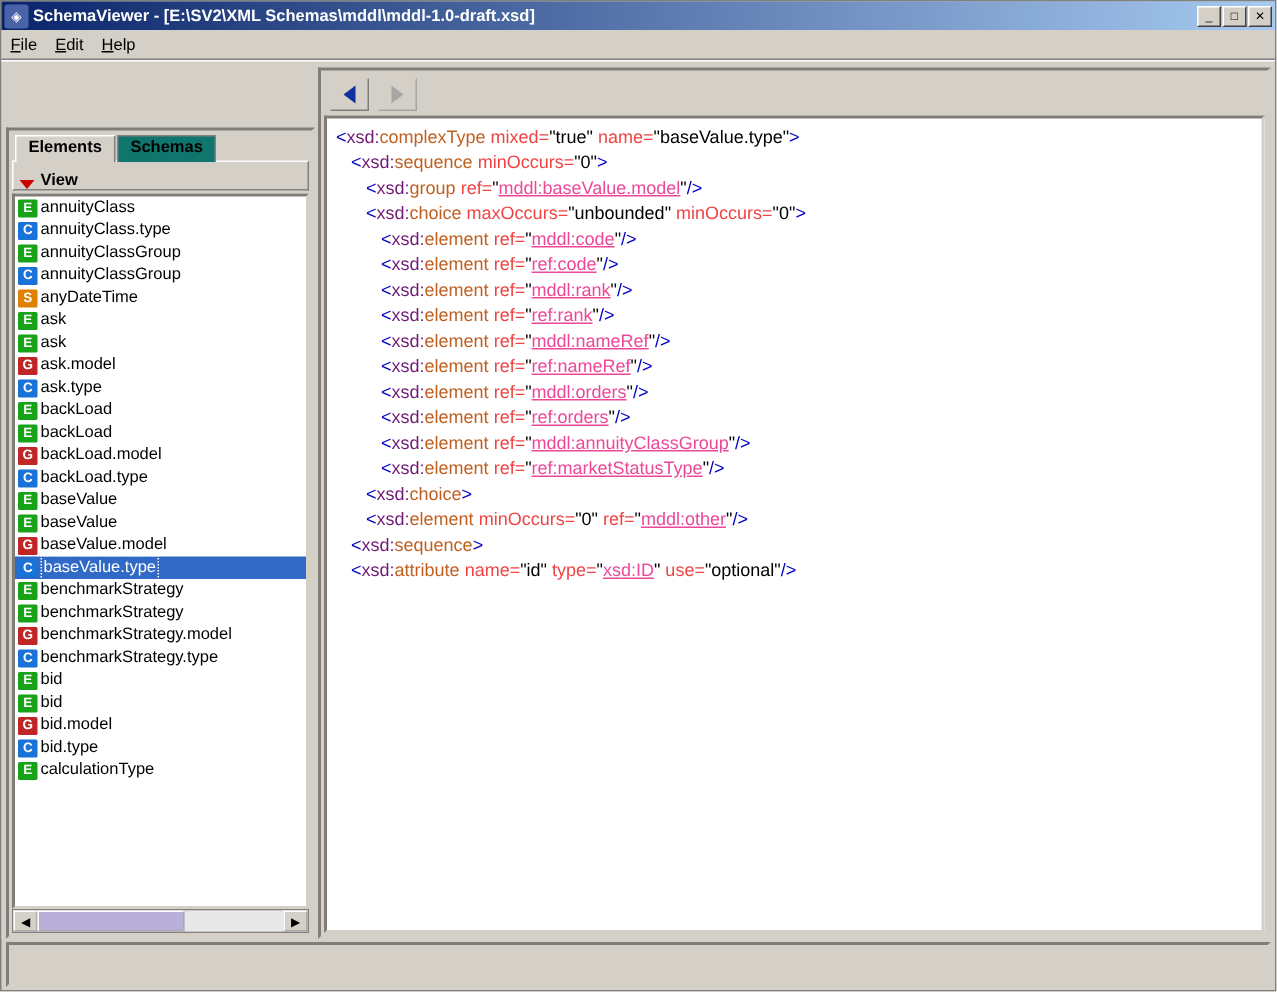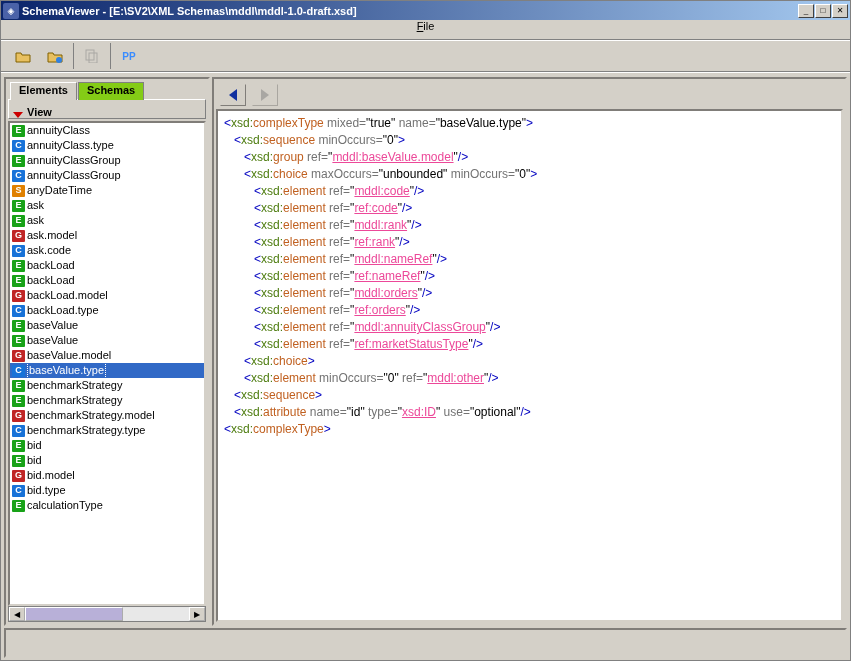--- a/index.html
+++ b/index.html
@@ -6,36 +6,36 @@
   body { font-family: Arial, sans-serif; font-size: 11px; background: #d4d0c8; width: 851px; height: 661px; overflow: hidden; }
   
   .window { width: 851px; height: 661px; border: 1px solid #808080; display: flex; flex-direction: column; }
   
   .titlebar { height: 19px; background: linear-gradient(to right, #0a246a, #a6caf0); display: flex; align-items: center; padding: 0 2px; color: #fff; }
   .titlebar-icon { width: 16px; height: 16px; background: #4a62a8; border-radius: 2px; margin-right: 3px; display:flex; align-items:center; justify-content:center; font-size:9px; }
   .titlebar-text { flex: 1; font-weight: bold; font-size: 11px; }
   .titlebar-buttons { display: flex; gap: 1px; }
   .titlebar-btn { width: 16px; height: 14px; background: #d4d0c8; border: 1px solid #fff; border-right-color: #404040; border-bottom-color: #404040; font-size: 8px; display: flex; align-items: center; justify-content: center; color: #000; cursor: pointer; font-family: "Segoe UI Symbol", Arial; line-height: 1; }
   
-  .menubar { height: 20px; background: #d4d0c8; display: flex; align-items: center; padding: 0 6px; gap: 12px; border-bottom: 1px solid #808080; flex-direction: column; }
+  .menubar { height: 20px; background: #d4d0c8; display: flex; align-items: center; padding: 0 6px; gap: 12px; border-bottom: 1px solid #808080; }
   .menu-item { cursor: pointer; }
   .menu-item u { text-decoration: underline; }
   
   .toolbar { height: 32px; background: #d4d0c8; border-top: 1px solid #fff; border-bottom: 1px solid #808080; display: flex; align-items: center; padding: 2px 4px; gap: 0; }
   .tool-group { display: flex; border-right: 1px solid #808080; padding: 0 4px; height: 26px; align-items: center; gap: 4px; }
   .tool-group:last-child { border-right: none; }
   .tool-btn { width: 28px; height: 24px; border: 1px solid transparent; display: flex; align-items: center; justify-content: center; cursor: pointer; font-size: 14px; }
   .tool-btn.disabled { opacity: 0.5; cursor: default; }
   .tool-label { color: #3a8cff; font-weight: bold; font-size: 10px; }
   
   .main-area { flex: 1; display: flex; padding: 4px 3px 0 3px; gap: 2px; background: #d4d0c8; border-top: 1px solid #fff; overflow: hidden; }
   
-  .sidebar { width: 206px; background: #d4d0c8; border: 2px inset #d4d0c8; display: flex; flex-direction: column; padding: 2px; }
+  .sidebar { width: 206px; background: #d4d0c8; border: 2px inset #d4d0c8; display: flex; flex-direction: column; padding: 2px; margin-top: 40px; }
   .tabs { display: flex; height: 18px; padding-left: 2px; }
-  .tab { height: 18px; padding: 1px 8px; border: 1px solid #808080; border-bottom: none; background: #84cc16; cursor: pointer; margin-right: 1px; font-weight: bold; position: relative; top: 1px; }
+  .tab { height: 18px; padding: 1px 8px; border: 1px solid #808080; border-bottom: none; background: #0f766e; cursor: pointer; margin-right: 1px; font-weight: bold; position: relative; top: 1px; }
   .tab.active { background: #d4d0c8; border-top: 1px solid #fff; border-left: 1px solid #fff; z-index: 2; }
   
   .sub-toolbar { height: 20px; background: #d4d0c8; border: 1px solid #808080; border-top-color: #fff; border-left-color: #fff; display: flex; align-items: flex-end; padding: 0 4px; gap: 4px; margin-top: 0; }
   .tri-down { width: 0; height: 0; border-left: 5px solid transparent; border-right: 5px solid transparent; border-top: 6px solid #c00; display: inline-block; }
   
   .tree-list { flex: 1; background: #fff; border: 2px inset #d4d0c8; overflow-y: auto; overflow-x: auto; margin-top: 2px; font-size: 11px; }
   .tree-list-inner { min-width: 100%; }
   .tree-item { display: flex; align-items: center; padding: 0 2px; height: 15px; line-height: 15px; cursor: pointer; white-space: nowrap; }
   .tree-item.selected { background: #3169c6; color: #fff; }
   .ti-icon { width: 13px; height: 12px; margin-right: 2px; display: inline-flex; align-items: center; justify-content: center; font-size: 9px; font-weight: bold; color: #fff; border-radius: 1px; flex-shrink: 0; }
@@ -54,23 +54,23 @@
   .content { flex: 1; background: #d4d0c8; border: 2px inset #d4d0c8; display: flex; flex-direction: column; padding: 2px; }
   .nav-bar { height: 28px; display: flex; align-items: center; padding: 4px; gap: 6px; }
   .nav-btn { width: 26px; height: 22px; border: 1px outset #d4d0c8; background: #d4d0c8; display: flex; align-items: center; justify-content: center; cursor: pointer; }
   .nav-btn.disabled { opacity: 0.5; cursor: default; }
   .tri-left { width:0; height:0; border-top:6px solid transparent; border-bottom:6px solid transparent; border-right:8px solid #1030a0; }
   .tri-right { width:0; height:0; border-top:6px solid transparent; border-bottom:6px solid transparent; border-left:8px solid #808080; }
   
   .code-view { flex: 1; background: #fff; border: 2px inset #d4d0c8; padding: 4px 6px; font-family: Arial, sans-serif; font-size: 12px; line-height: 17px; overflow: auto; }
   .code-view .line { white-space: pre; }
   .brkt { color: #0000c0; }
-  .ns { color: #4d7c0f; }
+  .ns { color: #701a75; }
   .tagname { color: #c06020; }
-  .attr { color: #737373; }
+  .attr { color: #ef4444; }
   .val { color: #000; }
   .reflink { color: #ec4899; text-decoration: underline; cursor: pointer; }
   
   .status-bar { height: 30px; border-top: 2px groove #d4d0c8; margin: 2px 3px 2px 3px; border: 2px inset #d4d0c8; background: #d4d0c8; }
   
   ::-webkit-scrollbar { width: 16px; height: 16px; }
   ::-webkit-scrollbar-track { background: #e8e8e8; }
   ::-webkit-scrollbar-thumb { background: #d4d0c8; border: 1px outset #fff; }
   ::-webkit-scrollbar-button { background: #d4d0c8; border: 1px outset #fff; height: 16px; width: 16px; }
 </style>
@@ -88,48 +88,20 @@
       <div class="titlebar-btn">✕</div>
     </div>
   </div>
 
   <div class="menubar">
     <span class="menu-item"><u>F</u><span>ile</span></span>
     <span class="menu-item"><u>E</u><span>dit</span></span>
     <span class="menu-item"><u>H</u><span>elp</span></span>
   </div>
 
-  <div class="toolbar">
-    <div class="tool-group">
-      <div class="tool-btn">
-        <svg width="16" height="13">
-            <path d="M1 3 h5 l1 2 h8 v7 h-14 z" fill="#e8c060" stroke="#806000" stroke-width="1"></path>
-          </svg>
-      </div>
-      <div class="tool-btn">
-        <svg width="16" height="13">
-            <path d="M1 3 h5 l1 2 h8 v7 h-14 z" fill="#e8c060" stroke="#806000" stroke-width="1"></path>
-            <circle cx="12" cy="10" r="3" fill="#3080e0"></circle>
-          </svg>
-      </div>
-    </div>
-    <div class="tool-group">
-      <div class="tool-btn disabled">
-        <svg width="14" height="14">
-            <rect x="1" y="1" width="8" height="10" fill="none" stroke="#808080"></rect>
-            <rect x="4" y="4" width="8" height="10" fill="none" stroke="#808080"></rect>
-          </svg>
-      </div>
-    </div>
-    <div class="tool-group">
-      <div class="tool-btn">
-        <span class="tool-label">PP</span>
-      </div>
-    </div>
-  </div>
 
   <div class="main-area">
 
     <div class="sidebar">
       <div class="tabs">
         <div class="tab active">Elements</div>
         <div class="tab">Schemas</div>
       </div>
       <div class="sub-toolbar">
         <span class="tri-down"></span>
@@ -164,21 +136,21 @@
             <div class="tree-item">
               <span class="ti-icon E">E</span>
               <span class="ti-label">ask</span>
             </div>
             <div class="tree-item">
               <span class="ti-icon G">G</span>
               <span class="ti-label">ask.model</span>
             </div>
             <div class="tree-item">
               <span class="ti-icon C">C</span>
-              <span class="ti-label">ask.code</span>
+              <span class="ti-label">ask.type</span>
             </div>
             <div class="tree-item">
               <span class="ti-icon E">E</span>
               <span class="ti-label">backLoad</span>
             </div>
             <div class="tree-item">
               <span class="ti-icon E">E</span>
               <span class="ti-label">backLoad</span>
             </div>
             <div class="tree-item">
@@ -273,21 +245,20 @@
           <div class="line">         <span class="brkt">&lt;</span><span class="ns">xsd:</span><span class="tagname">element</span> <span class="attr">ref=</span><span class="val">"</span><span class="reflink">mddl:nameRef</span><span class="val">"</span><span class="brkt">/&gt;</span></div>
           <div class="line">         <span class="brkt">&lt;</span><span class="ns">xsd:</span><span class="tagname">element</span> <span class="attr">ref=</span><span class="val">"</span><span class="reflink">ref:nameRef</span><span class="val">"</span><span class="brkt">/&gt;</span></div>
           <div class="line">         <span class="brkt">&lt;</span><span class="ns">xsd:</span><span class="tagname">element</span> <span class="attr">ref=</span><span class="val">"</span><span class="reflink">mddl:orders</span><span class="val">"</span><span class="brkt">/&gt;</span></div>
           <div class="line">         <span class="brkt">&lt;</span><span class="ns">xsd:</span><span class="tagname">element</span> <span class="attr">ref=</span><span class="val">"</span><span class="reflink">ref:orders</span><span class="val">"</span><span class="brkt">/&gt;</span></div>
           <div class="line">         <span class="brkt">&lt;</span><span class="ns">xsd:</span><span class="tagname">element</span> <span class="attr">ref=</span><span class="val">"</span><span class="reflink">mddl:annuityClassGroup</span><span class="val">"</span><span class="brkt">/&gt;</span></div>
           <div class="line">         <span class="brkt">&lt;</span><span class="ns">xsd:</span><span class="tagname">element</span> <span class="attr">ref=</span><span class="val">"</span><span class="reflink">ref:marketStatusType</span><span class="val">"</span><span class="brkt">/&gt;</span></div>
           <div class="line">      <span class="brkt">&lt;</span><span class="ns">xsd:</span><span class="tagname">choice</span><span class="brkt">&gt;</span></div>
           <div class="line">      <span class="brkt">&lt;</span><span class="ns">xsd:</span><span class="tagname">element</span> <span class="attr">minOccurs=</span><span class="val">"0"</span> <span class="attr">ref=</span><span class="val">"</span><span class="reflink">mddl:other</span><span class="val">"</span><span class="brkt">/&gt;</span></div>
           <div class="line">   <span class="brkt">&lt;</span><span class="ns">xsd:</span><span class="tagname">sequence</span><span class="brkt">&gt;</span></div>
           <div class="line">   <span class="brkt">&lt;</span><span class="ns">xsd:</span><span class="tagname">attribute</span> <span class="attr">name=</span><span class="val">"id"</span> <span class="attr">type=</span><span class="val">"</span><span class="reflink">xsd:ID</span><span class="val">"</span> <span class="attr">use=</span><span class="val">"optional"</span><span class="brkt">/&gt;</span></div>
-          <div class="line"><span class="brkt">&lt;</span><span class="ns">xsd:</span><span class="tagname">complexType</span><span class="brkt">&gt;</span></div>
         </div>
     </div>
 
   </div>
 
   <div class="status-bar"></div>
 
 </div>
 
 </body></html>

